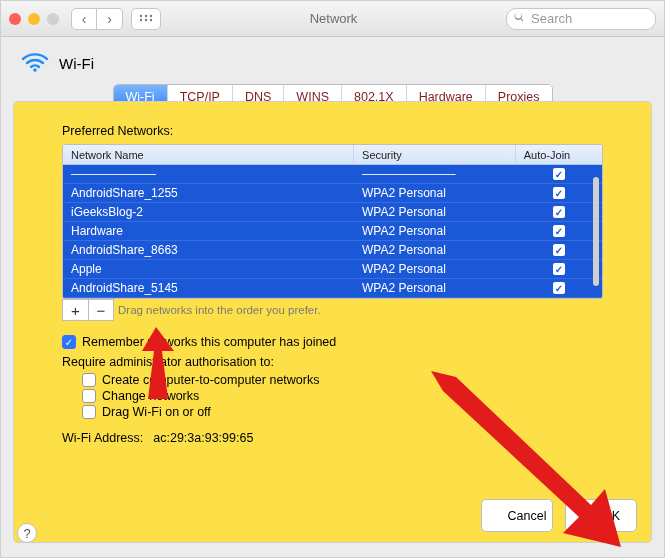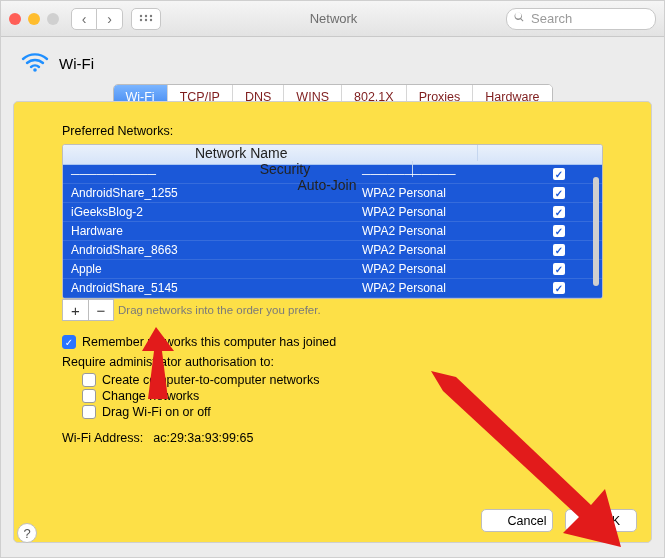--- a/index.html
+++ b/index.html
@@ -112,25 +112,24 @@
     background:#fff;
     border-radius:3px;
     overflow:hidden;
     position:relative;
     height:155px;
   }
   .table-head {
     display:flex;
     background: linear-gradient(#eaf1fb,#d6e4f9);
     border-bottom:1px solid #aac6f1;
-    font-size:14px;
+    font-size:11px;
     height:20px;
     align-items:center;
     color:#222;
-    flex-direction:column;
   }
   .col-name{ width:54%; padding-left:8px; border-right:1px solid #c5d6ef; height:100%; display:flex; align-items:center;}
   .col-sec { width:30%; padding-left:8px; border-right:1px solid #c5d6ef; height:100%; display:flex; align-items:center;}
   .col-auto{ width:16%; padding-left:8px; height:100%; display:flex; align-items:center;}
   .table-body {
     height:135px;
     overflow:hidden;
     background:#1b58d8;
   }
   .row {
@@ -182,21 +181,21 @@
   .sub-opts .opt-line{ margin-bottom:2px; }
 
   .addr-line { margin-top:12px; font-size:12.5px; display:flex; gap:10px; }
 
   
   .footer {
     position:absolute; right:14px; bottom:10px;
     display:flex; gap:12px;
   }
   .btn {
-    min-width:72px; height:23px;
+    min-width:72px; height:33px;
     border:1px solid #bdbdbd;
     background:#fff;
     border-radius:5px;
     font-size:12.5px;
     display:flex; align-items:center; justify-content:center;padding-left:20px;
   }
 
   .help-icon {
     position:absolute; left:16px; bottom:14px;
     width:20px; height:20px; border:1px solid #bfbfbf; border-radius:50%;
@@ -269,22 +268,22 @@
     <span class="title">Wi-Fi</span>
   </div>
 
   <div class="tabs-row">
     <div class="seg" id="seg">
         <div class="tab selected">Wi-Fi</div>
         <div class="tab">TCP/IP</div>
         <div class="tab">DNS</div>
         <div class="tab">WINS</div>
         <div class="tab">802.1X</div>
+        <div class="tab">Hardware</div>
         <div class="tab">Proxies</div>
-        <div class="tab">Hardware</div>
       </div>
   </div>
 
   <div class="content">
     <div class="sect-label">Preferred Networks:</div>
 
     <div class="table-wrap">
       <div class="table-head">
         <div class="col-name">Network Name</div>
         <div class="col-sec">Security</div>

